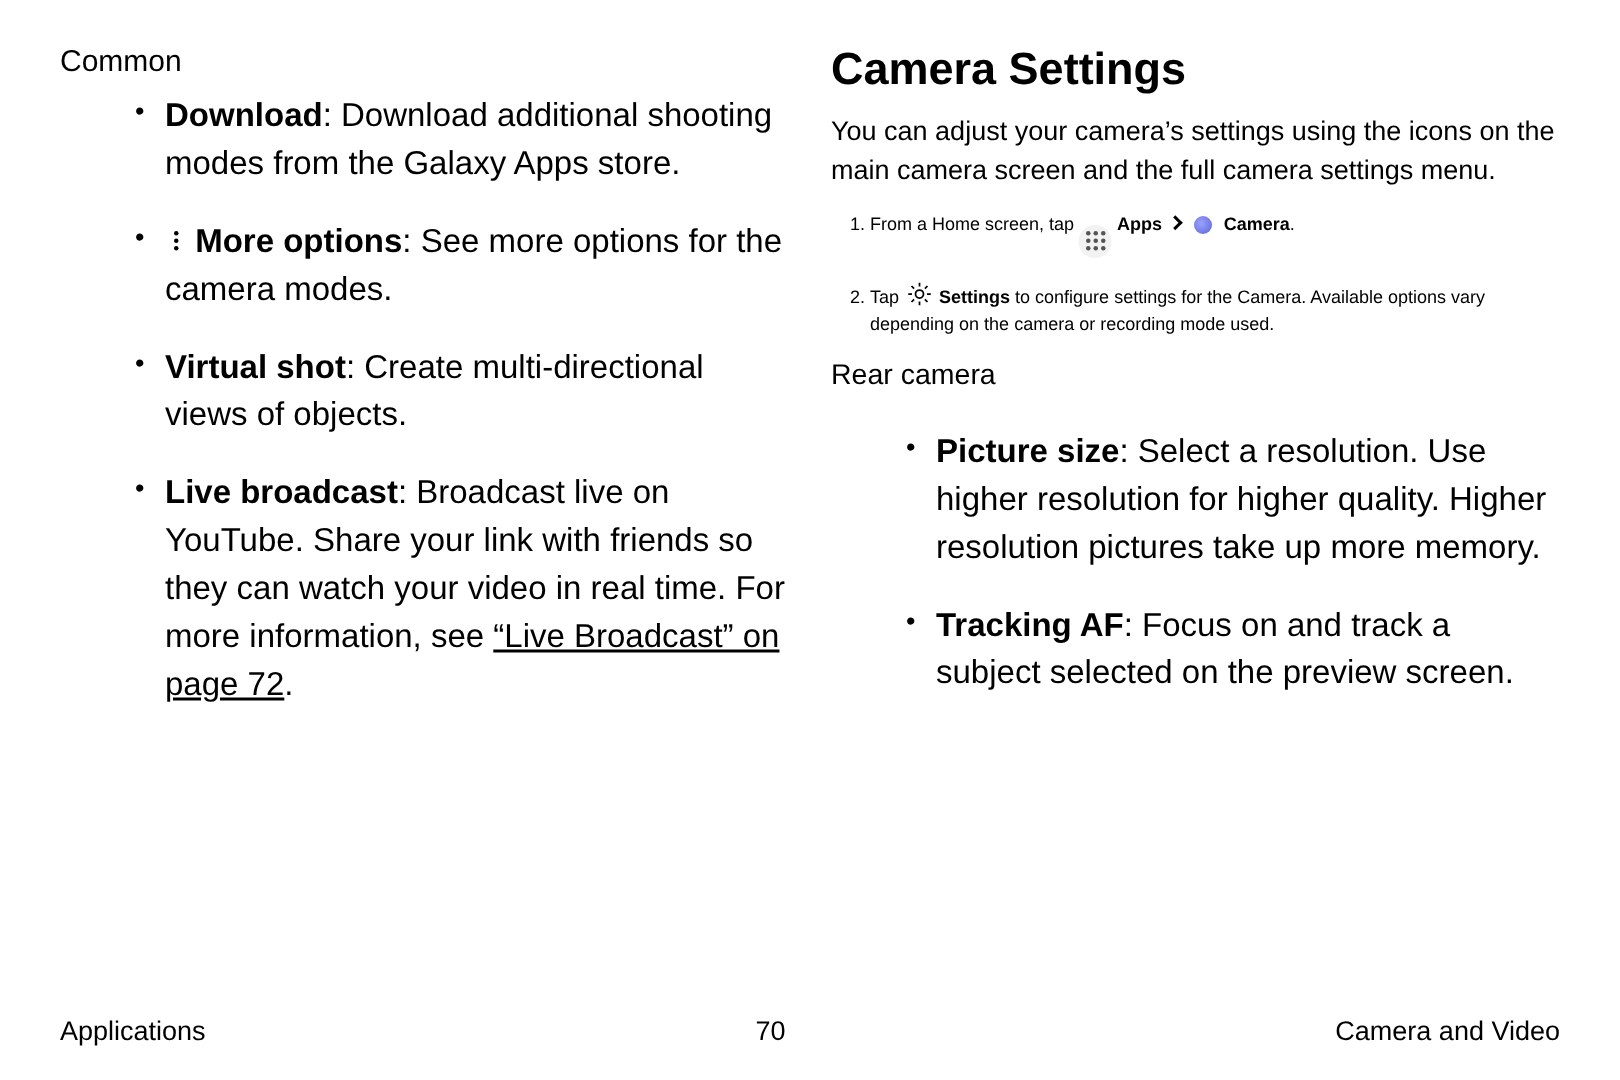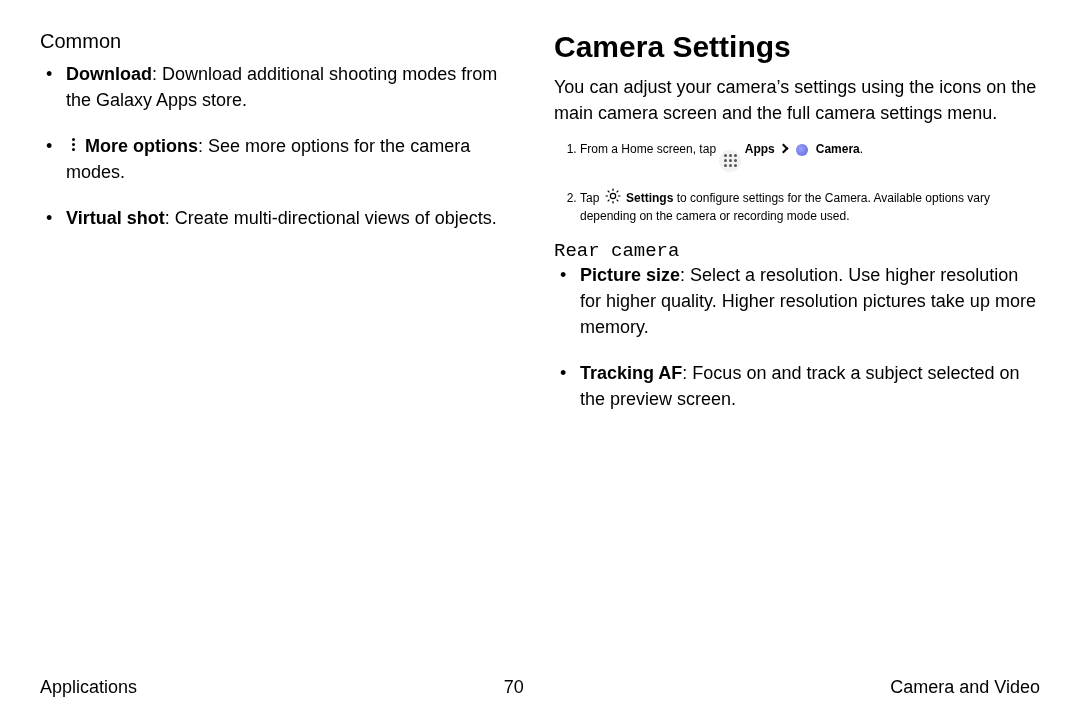--- a/index.html
+++ b/index.html
@@ -4,25 +4,25 @@
 <style>
   * { margin:0; padding:0; box-sizing:border-box; }
   html, body { width:1080px; height:720px; background:#fff; font-family:Arial,Helvetica,sans-serif; color:#000; }
   .page { display:flex; flex-direction:column; height:100%; padding:30px 40px 22px; }
   .cols { flex:1; display:flex; gap:28px; }
   .col { flex:1; }
   h2.section { font-size:20px; font-weight:400; font-family:"Segoe UI",Arial,sans-serif; margin-bottom:8px; }
   h1.main { font-size:30px; font-weight:700; margin-bottom:10px; }
   p.intro { font-size:18px; line-height:1.45; margin-bottom:14px; }
   ul.bullets { list-style:none; padding-left:26px; }
-  ul.bullets>li { position:relative; font-size:18px; line-height:1.45; margin-bottom:20px; }
+  ul.bullets>li { position:relative; font-size:22px; line-height:1.45; margin-bottom:20px;margin-left:44px; }
   ul.bullets>li::before { content:"•"; position:absolute; left:-20px; top:0; font-size:18px; }
   ol.steps { list-style:decimal; padding-left:26px; }
   ol.steps>li { font-size:12px; line-height:1.55; margin-bottom:14px; }
-  h3.sub { font-size:19px; font-weight:400; font-family:Liberation Mono, monospace; margin:6px 0 0; }
+  h3.sub { font-size:19px; font-weight:400; font-family:Liberation Sans, sans-serif; margin:6px 0 23px; }
   .b { font-weight:700; }
   a.xref { color:#000; text-decoration:underline; }
   .icon { display:inline-block; vertical-align:middle; }
   .icon-dots { width:14px; text-align:center; display:inline-block; vertical-align:-1px; }
   .icon-dots span { display:block; width:3px; height:3px; background:#000; border-radius:50%; margin:2px auto; }
   .icon-apps { display:inline-flex; align-items:center; justify-content:center; width:22px; height:22px; border-radius:50%; background:#f2f2f2; vertical-align:-4px; }
   .icon-apps-grid { display:grid; grid-template-columns:repeat(3,3px); grid-template-rows:repeat(3,3px); gap:2px; }
   .icon-apps-grid i { width:3px; height:3px; background:#555; border-radius:50%; }
   .chev { display:inline-block; width:7px; height:7px; border-top:2px solid #000; border-right:2px solid #000; transform:rotate(45deg); vertical-align:1px; margin:0 2px; }
   .icon-camera { display:inline-flex; width:20px; height:20px; align-items:center; justify-content:center; vertical-align:-3px; }
@@ -41,20 +41,23 @@
       <ul class="bullets">
         <li>
           <span class="b">Download</span><span>: Download additional shooting modes from the Galaxy Apps store.</span>
         </li>
         <li>
           <span class="icon icon-dots"><span></span><span></span><span></span></span>
           <span class="b">More options</span><span>: See more options for the camera modes.</span>
         </li>
         <li>
           <span class="b">Virtual shot</span><span>: Create multi-directional views of objects.</span>
+        </li>
+        <li>
+          <span class="b">Live broadcast</span><span>: Broadcast live on YouTube. Share your link with friends so they can watch your video in real time. For more information, see </span><a href="#" class="xref">“Live Broadcast” on page 72</a><span>.</span>
         </li>
       </ul>
     </div>
 
     <div class="col">
       <h1 class="main">Camera Settings</h1>
       <p class="intro">You can adjust your camera’s settings using the icons on the main camera screen and the full camera settings menu.</p>
       <ol class="steps">
         <li>
           <span>From a Home screen, tap </span>

